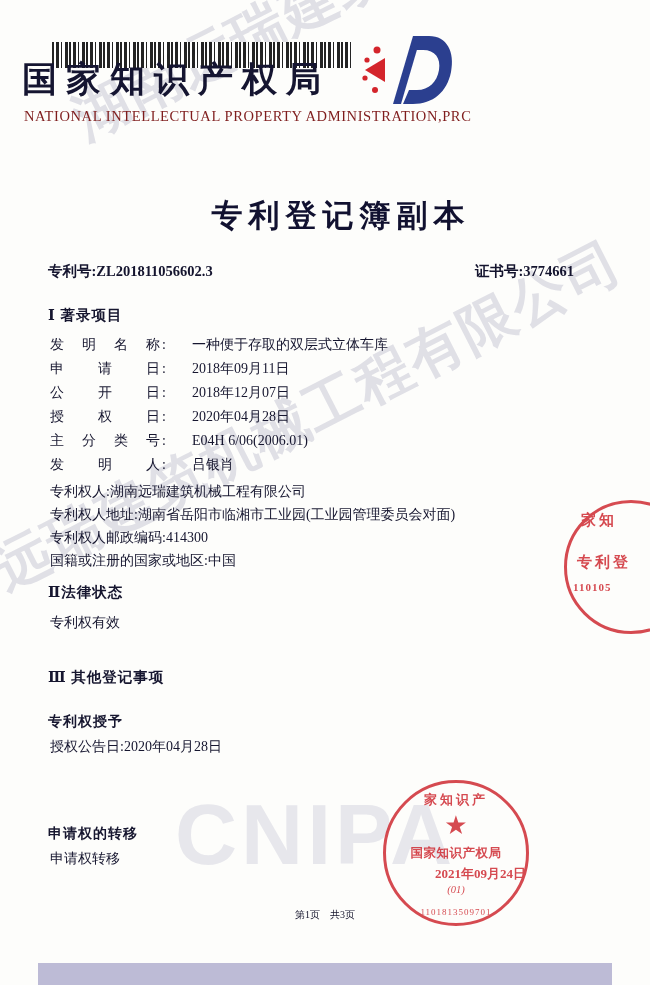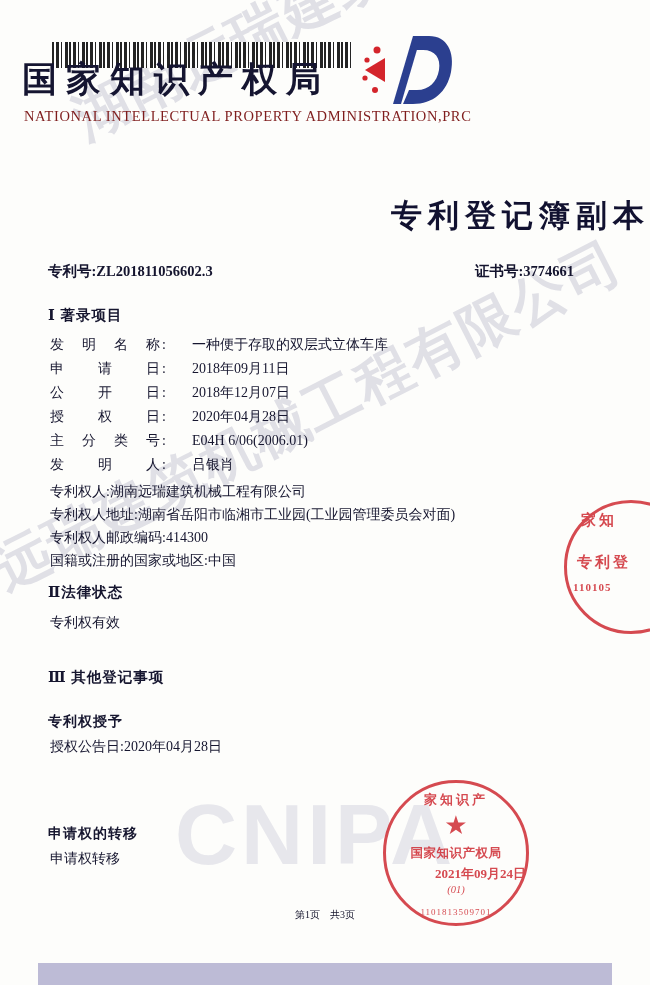--- a/index.html
+++ b/index.html
@@ -111,21 +111,21 @@
     width: 110px;
     height: 80px;
   }
 
   
   .doc-title {
     position: absolute;
     left: 0;
     right: 0;
     top: 195px;
-    text-align: right;
+    text-align: center;
     font-size: 31px;
     font-weight: 700;
     letter-spacing: 6px;
     color: #111130;
     z-index: 4;
     padding-left: 32px;
   }
 
   
   .numrow {

